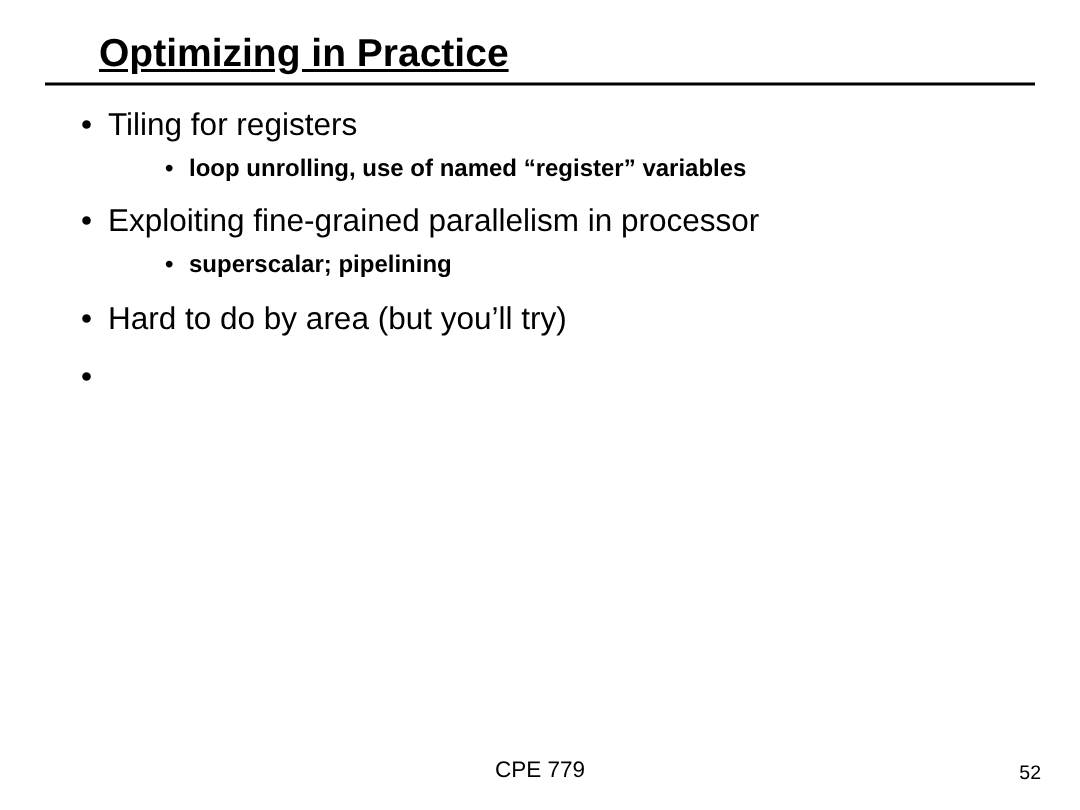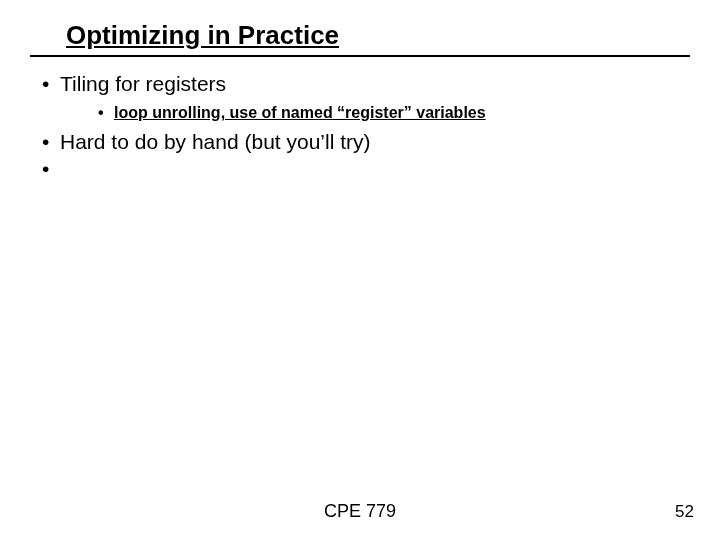--- a/index.html
+++ b/index.html
@@ -35,33 +35,32 @@
   ul.top {
     list-style: none;
     padding: 0;
     margin: 0 0 0 10px;
   }
   ul.top > li {
     position: relative;
     padding-left: 20px;
     font-size: 21px;
     line-height: 1.28;
-    margin: 0;
+    margin: 12px;
   }
   ul.top > li::before {
     content: "•";
     position: absolute;
     left: 2px;
     top: 0;
   }
   ul.sub {
     list-style: none;
     padding: 0;
     margin: 4px 0 6px 38px;
-    text-decoration: underline;
   }
   ul.sub > li {
     position: relative;
     padding-left: 16px;
     font-size: 16px;
     font-weight: bold;
     line-height: 1.35;
   }
   ul.sub > li::before {
     content: "•";
@@ -72,48 +71,56 @@
   .mono {
     font-family: "Courier New", Courier, monospace;
     font-weight: normal;
   }
   .footer-center {
     position: absolute;
     bottom: 18px;
     left: 0;
     width: 720px;
     text-align: center;
-    font-size: 18px;
+    font-size: 15px;
   }
   .footer-right {
     position: absolute;
     bottom: 18px;
     right: 26px;
-    font-size: 17px;
+    font-size: 13px;
   }
 </style>
 </head>
 <body>
 
 <div class="slide">
 
   <div class="title">Optimizing in Practice</div>
   <hr class="title-rule">
 
   <ul class="top">
     <li>
       <span>Tiling for registers</span>
       <ul class="sub">
         <li>
           <span>loop unrolling, use of named “register” variables</span>
         </li>
       </ul>
     </li>
     <li>
-      <span>Hard to do by hand (but you’ll try)</span>
+      <span>Exploiting fine-grained parallelism in processor</span>
+      <ul class="sub">
+        <li>
+          <span>superscalar; pipelining</span>
+        </li>
+      </ul>
+    </li>
+    <li>
+      <span>Hard to do by area (but you’ll try)</span>
     </li>
     <li>
     </li>
   </ul>
 
   <div class="footer-center">CPE 779</div>
   <div class="footer-right">52</div>
 </div>
 
 </body></html>

